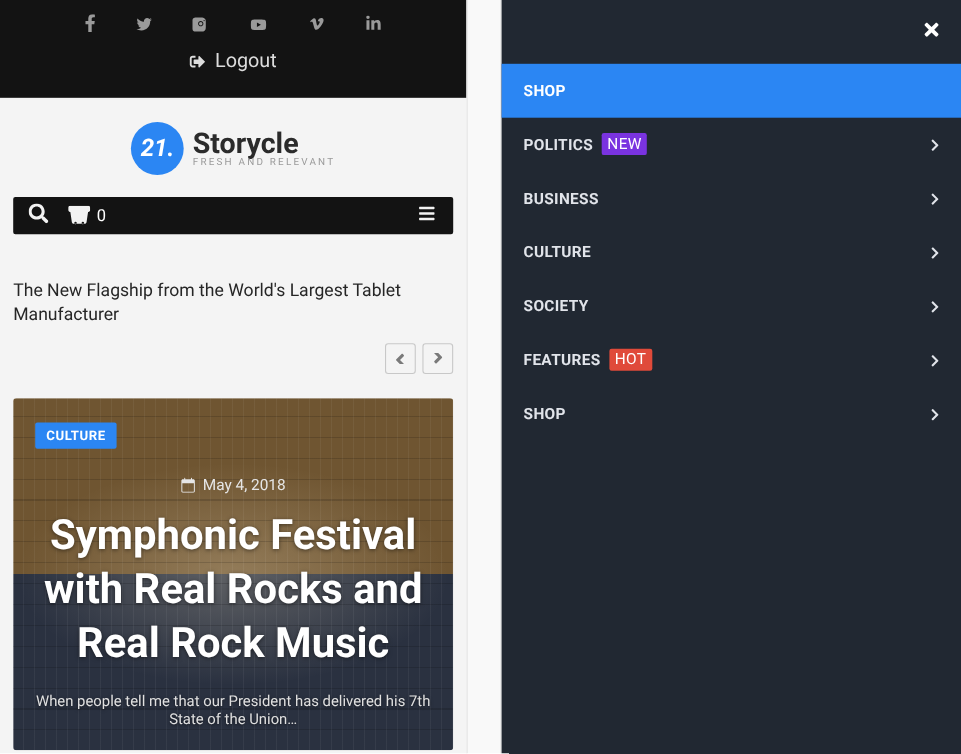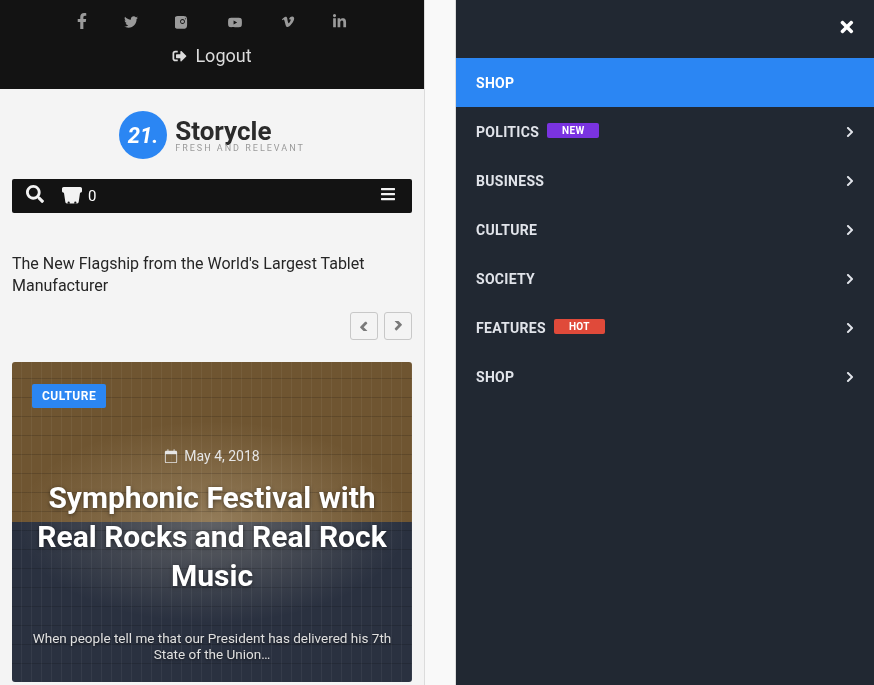--- a/index.html
+++ b/index.html
@@ -28,32 +28,32 @@
 .hero{margin:10px 12px 0 12px;height:320px;border-radius:3px;position:relative;color:#fff;overflow:hidden;background:
  radial-gradient(ellipse 70% 45% at 50% 50%, rgba(255,240,210,.25), transparent 70%),
  linear-gradient(#6f5531 0 160px,#2a3140 160px 100%);}
 .hero::after{content:"";position:absolute;inset:0;background:
  repeating-linear-gradient(90deg, transparent 0 9px, rgba(255,255,255,.05) 9px 10px),
  repeating-linear-gradient(0deg, transparent 0 18px, rgba(0,0,0,.15) 18px 19px);}
 .hero>*{position:relative;z-index:2;}
 .cat-chip{position:absolute;top:22px;left:20px;background:#2b86f3;color:#fff;font-size:12px;font-weight:700;letter-spacing:.5px;padding:5px 10px;border-radius:2px;}
 .hero-center{position:absolute;inset:0;display:flex;flex-direction:column;align-items:center;justify-content:center;text-align:center;padding:0 16px;}
 .hero-date{display:flex;align-items:center;gap:6px;font-size:14px;color:#e6e6e6;margin-bottom:14px;}
-.hero-title{font-size:30px;font-weight:700;line-height:1.3;text-shadow:0 1px 4px rgba(0,0,0,.5);text-align:center;}
+.hero-title{font-size:38px;font-weight:700;line-height:1.3;text-shadow:0 1px 4px rgba(0,0,0,.5);text-align:center;}
 .hero-excerpt{position:absolute;left:0;right:0;bottom:20px;font-size:13.5px;color:#e0e0e0;text-align:center;padding:0 9px;text-shadow:0 1px 3px rgba(0,0,0,.6);}
 .second{margin:8px 12px 0 12px;height:40px;border-radius:3px 3px 0 0;background:#6e6e6e;position:relative;}
 
 
 .close-wrap{height:58px;display:flex;align-items:center;justify-content:flex-end;padding-right:18px;}
 .close-wrap svg{fill:#fff;}
 .menu{display:flex;flex-direction:column;}
 .menu-item{height:49px;display:flex;align-items:center;justify-content:space-between;padding:0 20px;color:#e1e4ea;font-size:14px;font-weight:700;letter-spacing:.3px;}
 .menu-item.active{background:#2b86f3;color:#fff;}
 .menu-item-left{display:flex;align-items:center;gap:8px;}
-.badge{font-size:10px;font-weight:700;padding:2px 15px;border-radius:2px;color:#fff;position:relative;top:-1px;}
+.badge{font-size:14px;font-weight:400;padding:2px 5px;border-radius:2px;color:#fff;position:relative;top:-1px;}
 .badge.new{background:#7a33e0;}
 .badge.hot{background:#e04a3a;}
 .chev{fill:#e1e4ea;}
 </style>
 </head>
 <body>
 
 <div class="left">
   <div class="social-row">
     <a><svg width="10" height="16" viewBox="0 0 320 512">

